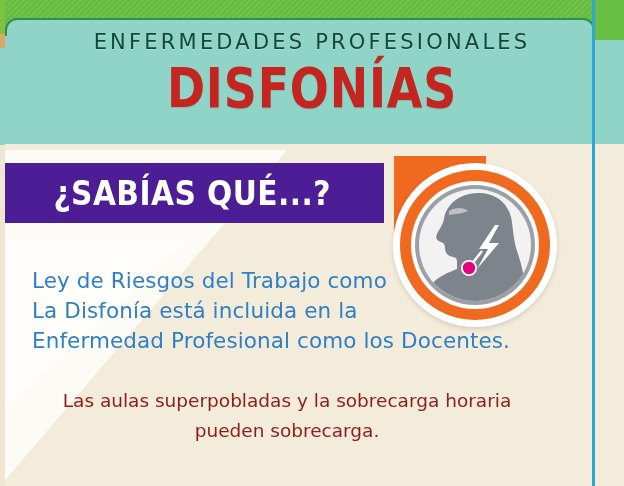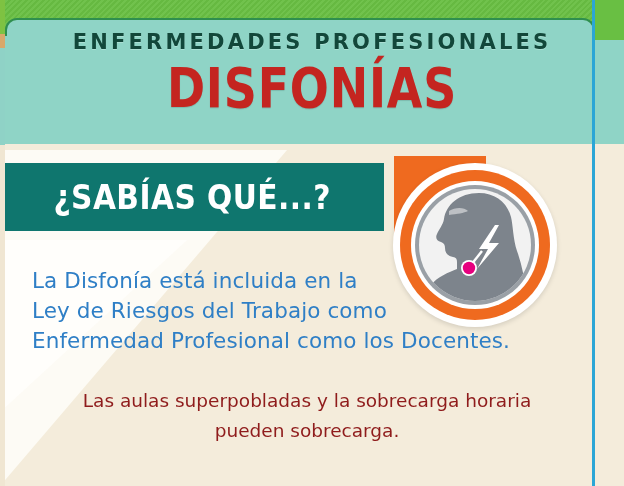--- a/index.html
+++ b/index.html
@@ -100,21 +100,21 @@
   .kicker {
     position: absolute;
     left: 0;
     top: 30px;
     width: 624px;
     text-align: center;
     font-family: "DejaVu Sans", sans-serif;
     font-size: 21px;
     letter-spacing: 3.2px;
     color: #12473a;
-    font-weight: 700;
+    font-weight: 400;
     text-shadow: 0 1px 0 rgba(255,255,255,.25);
   }
 
   .main-title {
     position: absolute;
     left: 0;
     top: 57px;
     width: 624px;
     text-align: center;
     font-family: "DejaVu Sans", sans-serif;
@@ -126,22 +126,22 @@
     transform: scaleX(.82);
     text-shadow: 0 1px 1px rgba(0,0,0,.12);
   }
 
   
   .sabias-banner {
     position: absolute;
     left: 0;
     top: 163px;
     width: 384px;
-    height: 68px;
-    background: #0f766e;
+    height: 60px;
+    background: #4c1d95;
     display: flex;
     align-items: center;
     justify-content: center;
   }
   .sabias-text {
     font-family: "DejaVu Sans", sans-serif;
     font-size: 33px;
     font-weight: bold;
     color: #ffffff;
     letter-spacing: .5px;
@@ -218,21 +218,21 @@
     font-size: 21.5px;
     line-height: 30px;
     color: #2f7fc6;
     letter-spacing: .1px;
   }
   .blue-text span { display: block; }
 
   
   .red-text {
     position: absolute;
-    left: 52px;
+    left: 32px;
     top: 386px;
     width: 510px;
     text-align: center;
     font-family: "DejaVu Sans", sans-serif;
     font-size: 18.5px;
     line-height: 30px;
     color: #8f1c1c;
   }
   .red-text span { display: block; }
 
@@ -323,22 +323,22 @@
 
         <path d="M63 62 L 52 76" stroke="#ffffff" stroke-width="2.4" fill="none"></path>
 
         <circle cx="50" cy="79" r="8" fill="#ffffff"></circle>
         <circle cx="50" cy="79" r="6.2" fill="#e6007e"></circle>
       </svg>
     </div>
   </div>
 
   <div class="blue-text">
+    <span>Ley de Riesgos del Trabajo como</span>
     <span>La Disfonía está incluida en la</span>
-    <span>Ley de Riesgos del Trabajo como</span>
     <span>Enfermedad Profesional como los Docentes.</span>
   </div>
 
   <div class="red-text">
     <span>Las aulas superpobladas y la sobrecarga horaria</span>
     <span>pueden sobrecarga.</span>
   </div>
 
   <div class="right-pad"></div>
   <div class="right-pad-green"></div>

